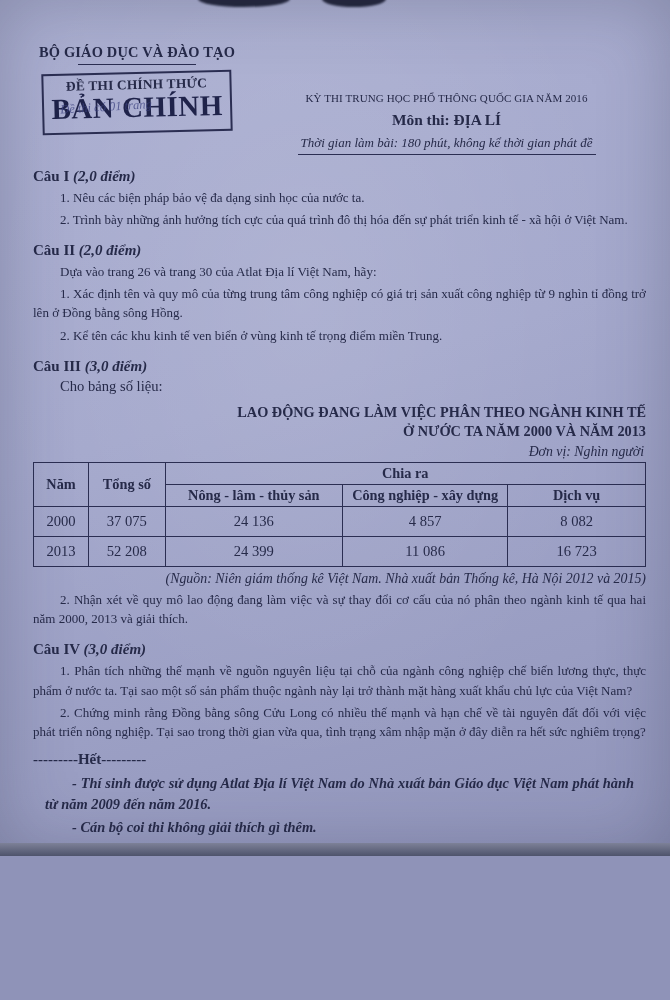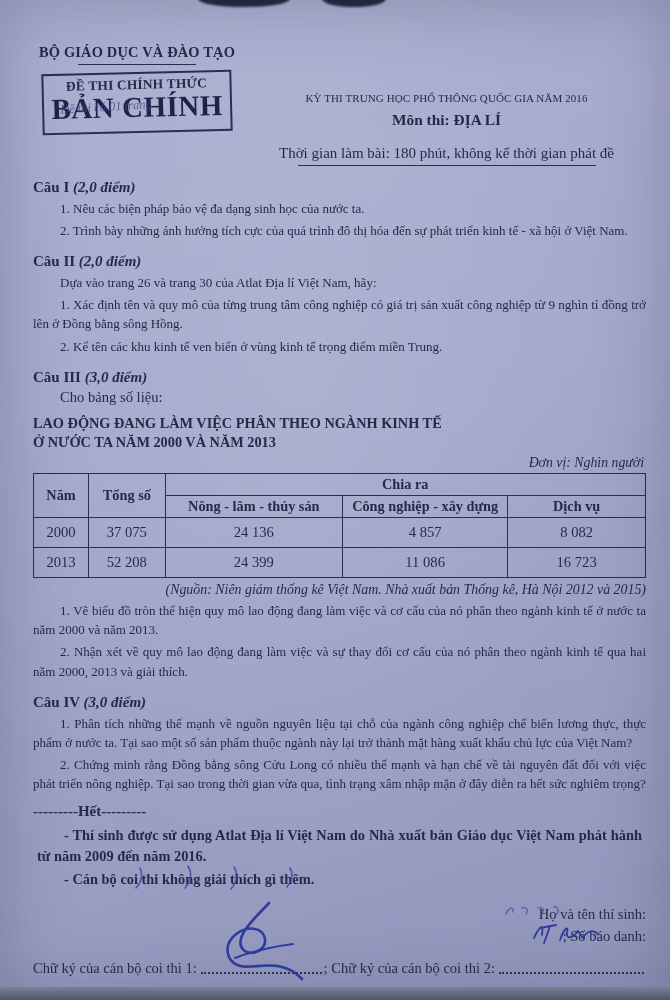--- a/index.html
+++ b/index.html
@@ -2,21 +2,21 @@
 <html><head>
 <meta charset="utf-8">
 <style>
   html,body{margin:0;padding:0;}
   body{
     width:670px;height:1000px;overflow:hidden;
     font-family:"Liberation Serif","DejaVu Serif",serif;
     background:#8f93b8;
   }
   .photo{
-    position:relative;width:670px;height:1000px;overflow:hidden;
+    position:relative;width:670px;height:856px;overflow:hidden;
     background:
       radial-gradient(ellipse at 45% 35%, rgba(255,255,255,0.10), rgba(0,0,0,0) 60%),
       linear-gradient(163deg,#abafd1 0%,#a4a8cc 45%,#999dc2 78%,#9094ba 100%);
     color:#262a49;
   }
   .top-blob{position:absolute;top:-9px;height:16px;background:#23263c;border-radius:50%;filter:blur(1px);}
   .blob1{left:198px;width:92px;}
   .blob2{left:322px;width:64px;}
   .bottom-band{position:absolute;left:0;right:0;bottom:0;height:13px;
     background:linear-gradient(#7d8198,#4e536b);}
@@ -32,41 +32,41 @@
   .stamp-box{position:relative;width:186px;height:57px;margin:0 auto;
     border:2.2px solid #2b2e52;transform:rotate(-1.4deg);}
   .exam-type{font-weight:bold;font-size:13.4px;margin-top:3px;letter-spacing:.2px;}
   .stamp-text{font-weight:bold;font-size:29px;line-height:1.05;letter-spacing:.5px;
     color:#1f234a;margin-top:-1px;}
   .hand-note{position:absolute;left:16px;top:25px;font-style:italic;font-size:12.5px;
     color:#3c4280;transform:rotate(-2deg);opacity:.75;white-space:nowrap;}
   .h-right{flex:1;text-align:center;padding-left:6px;}
   .exam-name{font-weight:normal;font-size:11px;white-space:nowrap;letter-spacing:.1px;margin-top:48px;}
   .subject{font-weight:bold;font-size:15.4px;margin-top:7px;}
-  .duration{font-size:15px;margin-top:16px;}
+  .duration{font-style:italic;font-size:13px;margin-top:6px;}
   .duration-underline{width:298px;border-bottom:1.4px solid #2b2e52;margin:3px auto 0;}
 
   
   .section-title{font-weight:bold;font-size:15px;margin:13px 0 3px;}
   .section-title .pts{font-style:italic;}
   .para{margin:3px 0;text-indent:27px;text-align:justify;font-size:13px;line-height:1.47;}
   .intro{margin:3px 0;text-indent:27px;font-size:14.6px;}
-  .tbl-title{text-align:left;font-weight:bold;font-size:14.3px;line-height:1.35;margin-top:8px;}
+  .tbl-title{text-align:right;font-weight:bold;font-size:14.3px;line-height:1.35;margin-top:8px;}
   .unit-line{text-align:right;font-style:italic;font-size:13.8px;margin:3px 2px 2px 0;}
   table.data{width:100%;border-collapse:collapse;}
   table.data th,table.data td{border:1.7px solid #2b2e52;text-align:center;
     font-size:14.3px;padding:2px 4px;}
   table.data th{font-weight:bold;}
   table.data td{height:25px;font-size:14.6px;text-align:center;}
   .source-line{text-align:right;font-style:italic;font-size:13.9px;margin-top:4px;}
 
   
   .end-line{text-align:left;font-weight:bold;font-size:15px;margin:10px 0 5px;}
-  .note{font-weight:bold;font-size:14.4px;line-height:1.45;
-    text-align:justify;text-indent:27px;margin:2px 4px;}
+  .note{font-weight:bold;font-style:italic;font-size:14.4px;line-height:1.45;
+    text-align:justify;text-indent:27px;margin:2px 12px;}
   .field-line{display:flex;align-items:flex-end;font-size:14.5px;margin-top:9px;}
   .field-line.first{margin-top:16px;flex-direction:column;}
   .flabel{white-space:nowrap;}
   .leader{border-bottom:2px dotted #2e3158;height:13px;margin:0 2px 3px 4px;position:relative;}
   .leader.l-name{flex:1.05;}
   .leader.l-num{flex:1.15;}
   .leader.l-sig1{flex:1;}
   .leader.l-sig2{flex:1.2;}
   .redact{position:absolute;background:#fcfcfd;box-shadow:0 0 2px rgba(255,255,255,.9);}
   .redact.name{left:6px;top:-12px;height:17px;width:78%;}
@@ -150,21 +150,20 @@
         <tr>
           <td>2013</td>
           <td>52 208</td>
           <td>24 399</td>
           <td>11 086</td>
           <td>16 723</td>
         </tr>
       </tbody>
         </table>
       <div class="source-line">(Nguồn: Niên giám thống kê Việt Nam. Nhà xuất bản Thống kê, Hà Nội 2012 và 2015)</div>
-      <p class="para">1. Vẽ biểu đồ tròn thể hiện quy mô lao động đang làm việc và cơ cấu của nó phân theo ngành kinh tế ở nước ta năm 2000 và năm 2013.</p>
       <p class="para">2. Nhận xét về quy mô lao động đang làm việc và sự thay đổi cơ cấu của nó phân theo ngành kinh tế qua hai năm 2000, 2013 và giải thích.</p>
     </div>
 
     <div>
       <div class="section-title"><span>Câu IV </span><span class="pts">(3,0 điểm)</span></div>
       <p class="para">1. Phân tích những thế mạnh về nguồn nguyên liệu tại chỗ của ngành công nghiệp chế biến lương thực, thực phẩm ở nước ta. Tại sao một số sản phẩm thuộc ngành này lại trở thành mặt hàng xuất khẩu chủ lực của Việt Nam?</p>
       <p class="para">2. Chứng minh rằng Đồng bằng sông Cửu Long có nhiều thế mạnh và hạn chế về tài nguyên đất đối với việc phát triển nông nghiệp. Tại sao trong thời gian vừa qua, tình trạng xâm nhập mặn ở đây diễn ra hết sức nghiêm trọng?</p>
     </div>
 
     <div class="end-line">---------Hết---------</div>

